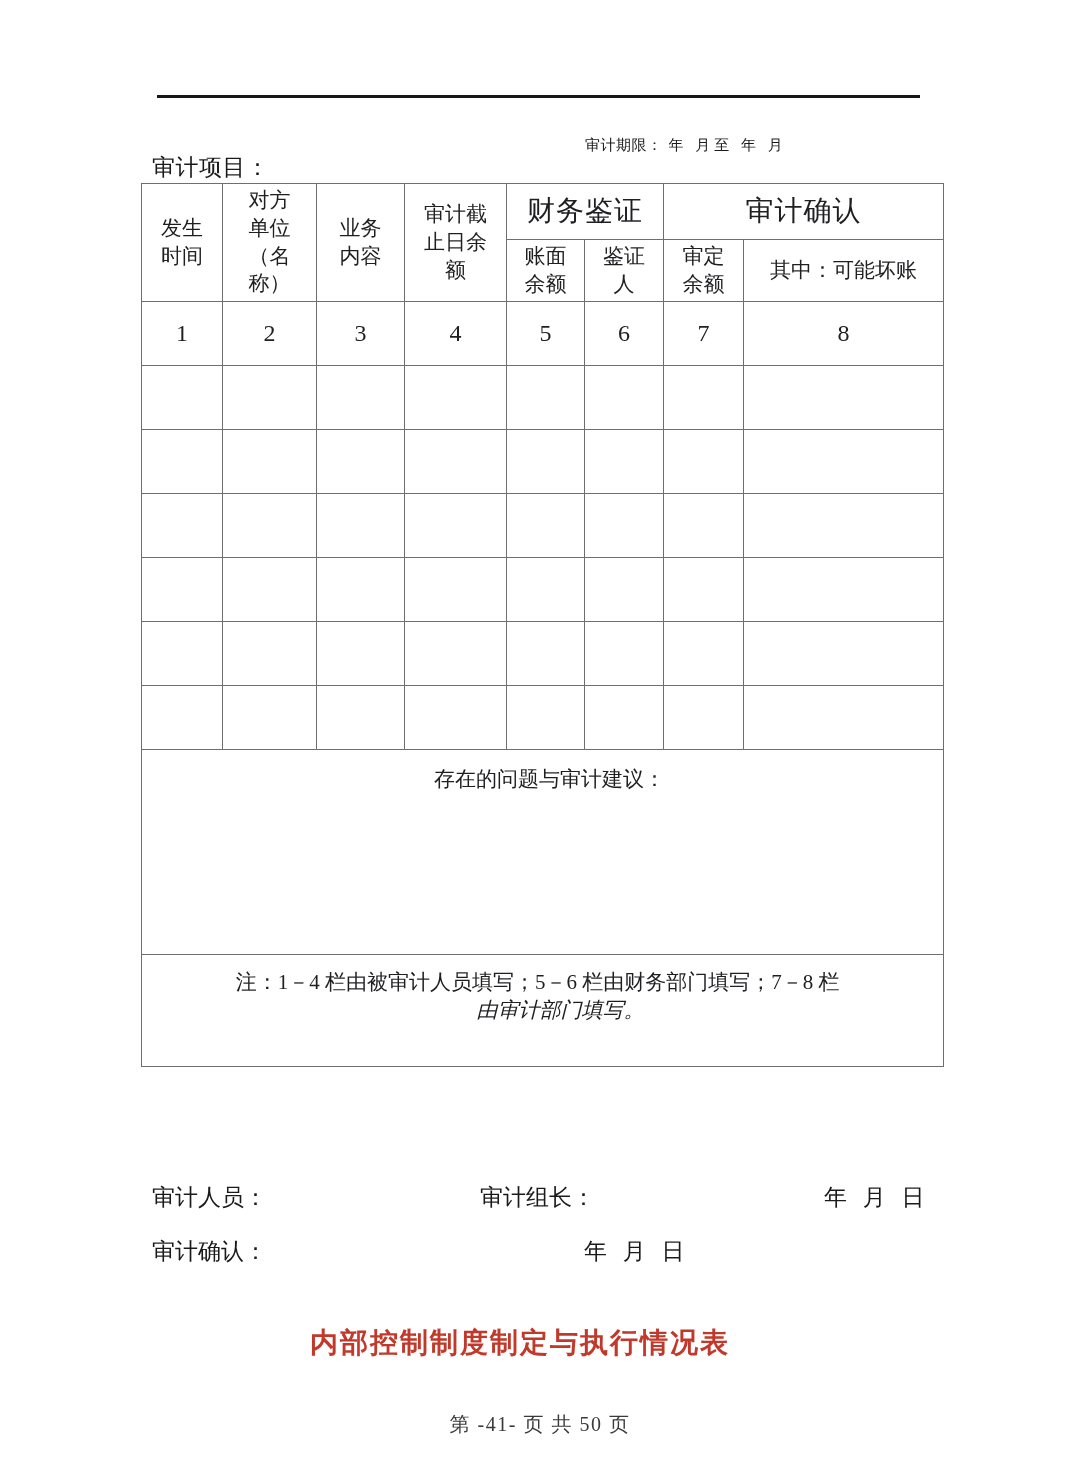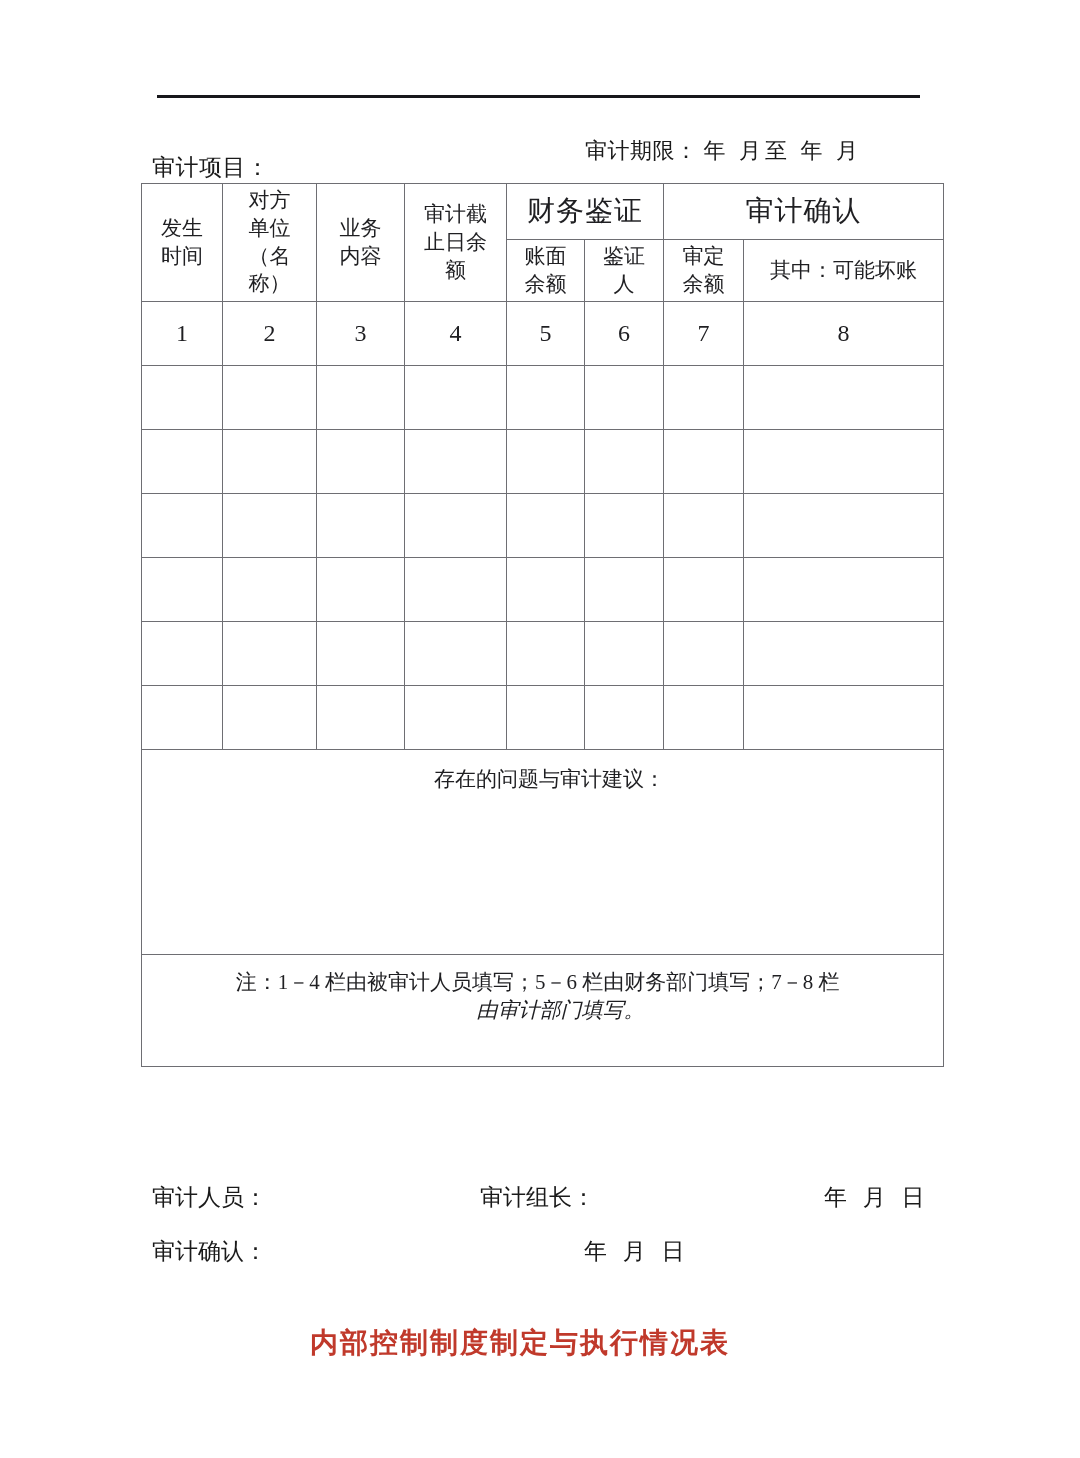--- a/index.html
+++ b/index.html
@@ -47,21 +47,21 @@
     left: 0;
     top: 16px;
     font-size: 23px;
     letter-spacing: 0.5px;
     white-space: nowrap;
   }
   .hdr-period {
     position: absolute;
     left: 433px;
     top: 0;
-    font-size: 22px;
+    font-size: 15px;
     letter-spacing: 0.5px;
     white-space: nowrap;
   }
   .hdr-period .ym {
     letter-spacing: 4px;
     margin-left: 6px;
   }
 
   
   .main-table {
@@ -346,14 +346,15 @@
       <span class="s-date">年 月 日</span>
     </div>
     <div class="sig-row">
       <span class="s-left">审计确认：</span>
       <span class="s-date2">年 月 日</span>
     </div>
   </div>
 
   <div class="section-title">内部控制制度制定与执行情况表</div>
 
+  <div class="footer">第 -41- 页 共 50 页</div>
 
 </div>
 
 </body></html>

